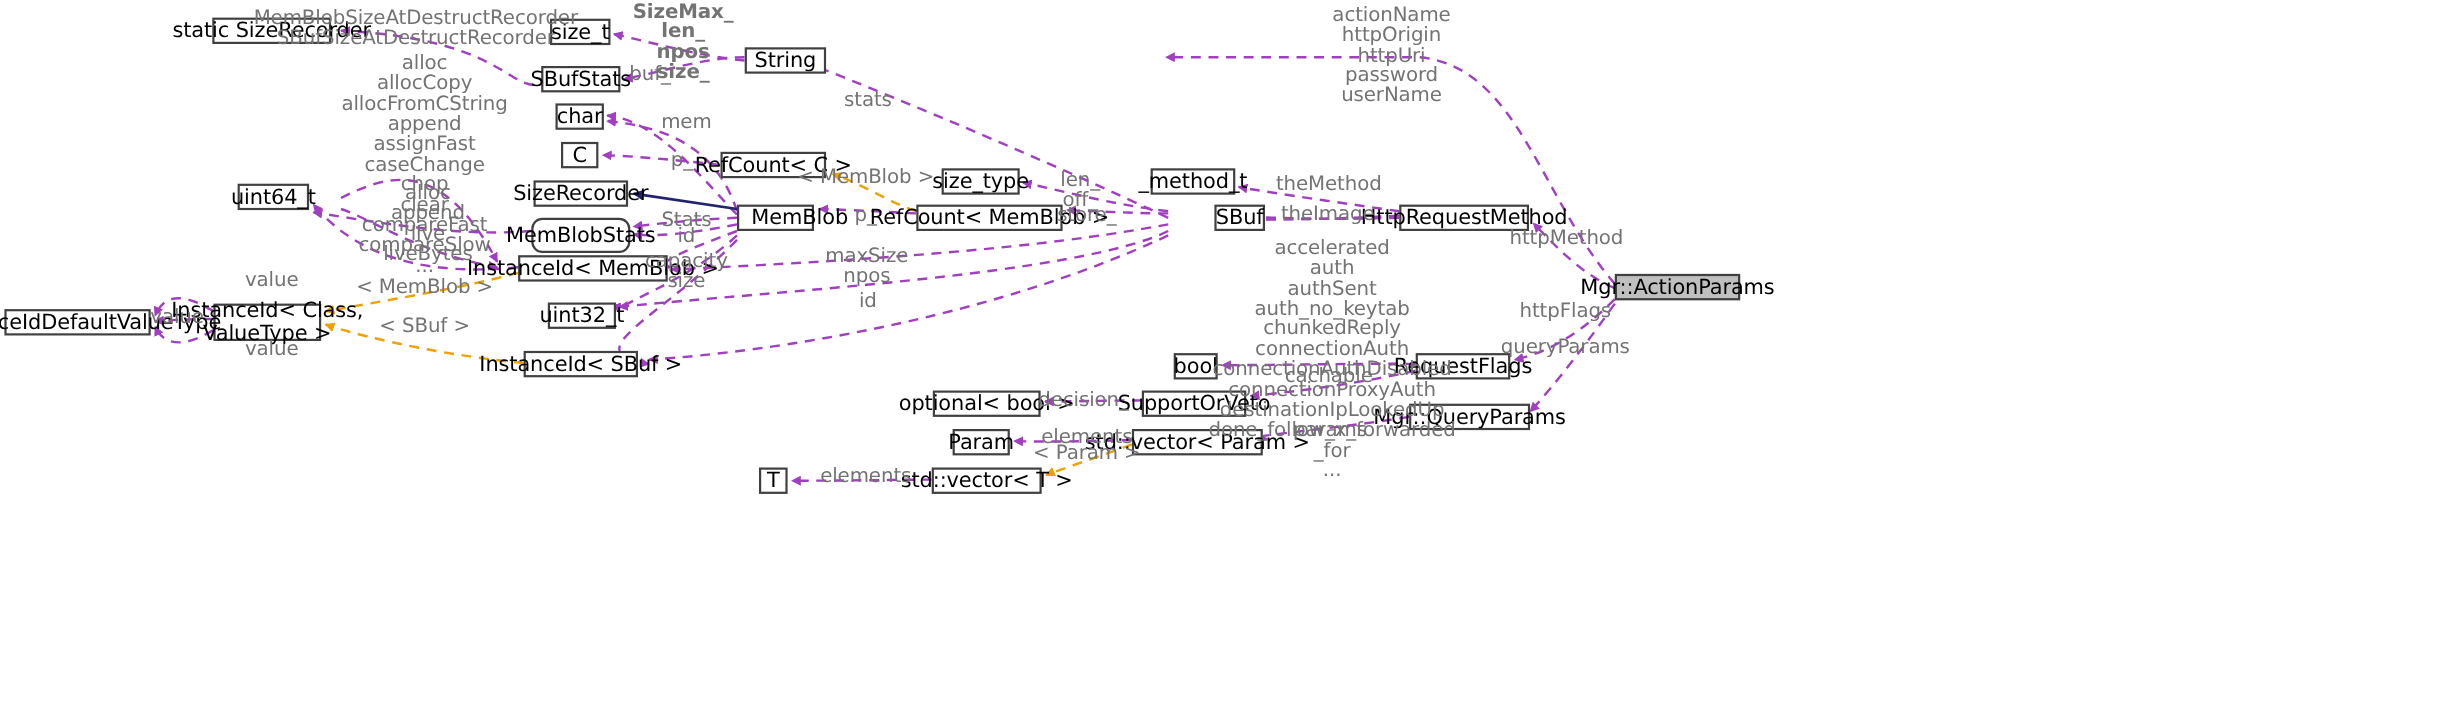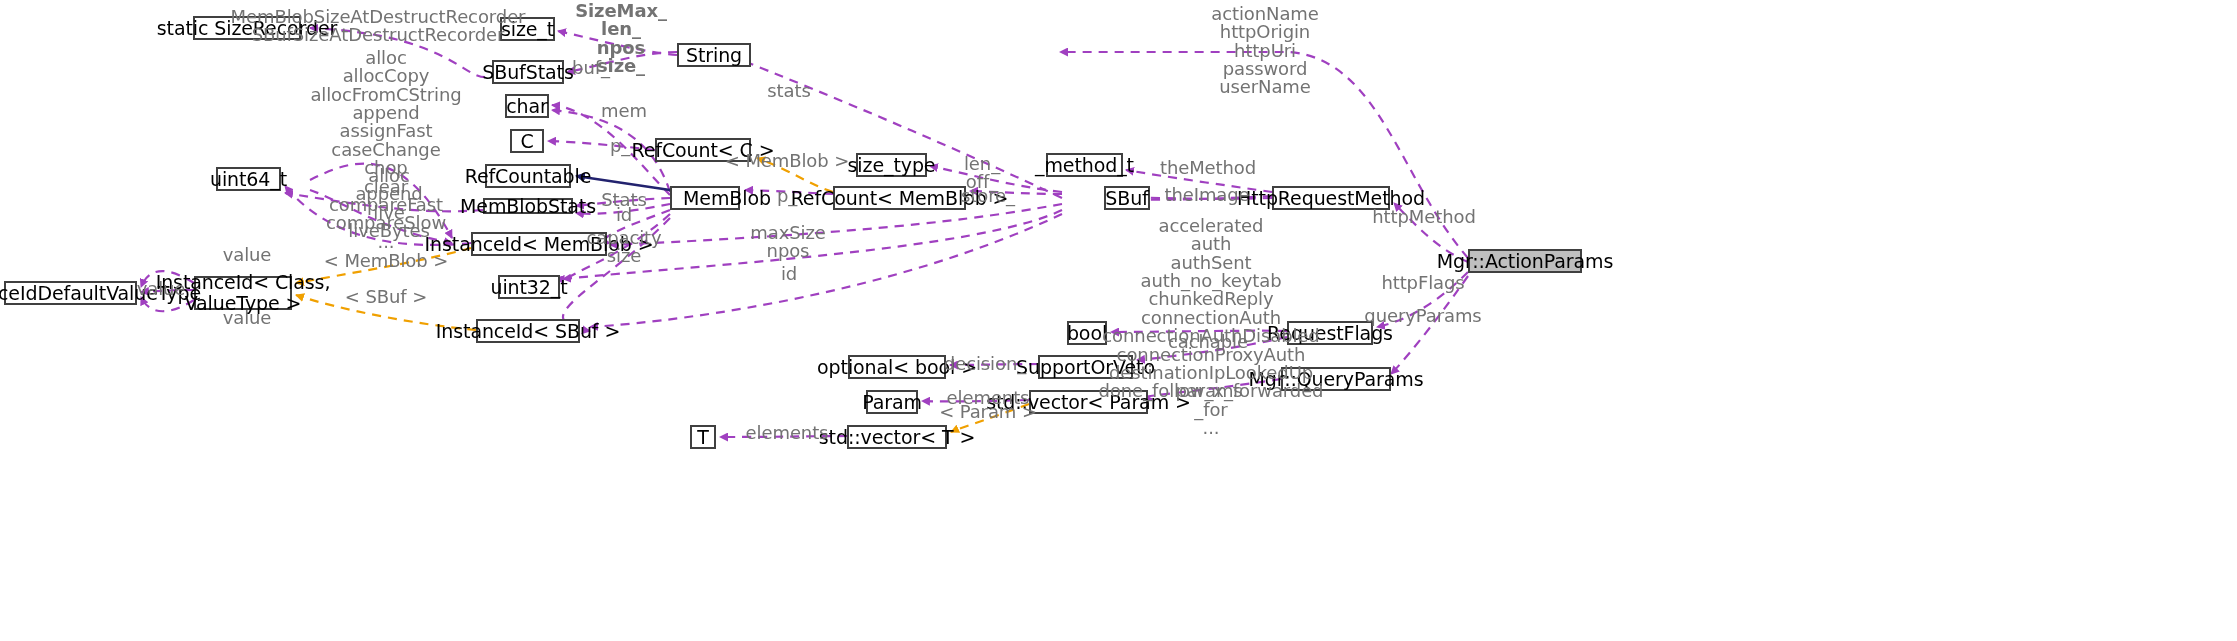--- a/index.html
+++ b/index.html
@@ -106,24 +106,24 @@
 
   <div class="node-box" style="left:193px;top:16px;width:108px;height:24px;">static SizeRecorder</div>
   <div class="node-box" style="left:500px;top:17px;width:55px;height:24px;">size_t</div>
   <div class="node-box" style="left:677px;top:43px;width:74px;height:24px;">String</div>
   <div class="node-box" style="left:492px;top:60px;width:72px;height:24px;">SBufStats</div>
   <div class="node-box" style="left:505px;top:94px;width:44px;height:24px;">char</div>
   <div class="node-box" style="left:510px;top:129px;width:34px;height:24px;">C</div>
   <div class="node-box" style="left:655px;top:138px;width:96px;height:24px;">RefCount&lt; C &gt;</div>
   <div class="node-box" style="left:856px;top:153px;width:71px;height:24px;">size_type</div>
   <div class="node-box" style="left:1046px;top:153px;width:77px;height:24px;">_method_t</div>
-  <div class="node-box" style="left:485px;top:164px;width:86px;height:24px;">RefCountable</div>
+  <div class="node-box" style="left:485px;top:164px;width:86px;height:24px;">SizeRecorder</div>
   <div class="node-box" style="left:216px;top:167px;width:65px;height:24px;">uint64_t</div>
   <div class="node-box" style="left:670px;top:186px;width:70px;height:24px;padding-left:44px;">MemBlob</div>
-  <div class="node-box" style="left:483px;top:198px;width:90px;height:16px;">MemBlobStats</div>
+  <div class="node-box" style="left:483px;top:198px;width:90px;height:32px;border-radius:10px;">MemBlobStats</div>
   <div class="node-box" style="left:833px;top:186px;width:133px;height:24px;">RefCount&lt; MemBlob &gt;</div>
   <div class="node-box" style="left:1104px;top:186px;width:46px;height:24px;">SBuf</div>
   <div class="node-box" style="left:1272px;top:186px;width:118px;height:24px;">HttpRequestMethod</div>
   <div class="node-box" style="left:471px;top:232px;width:136px;height:24px;">InstanceId&lt; MemBlob &gt;</div>
   <div class="node-box highlight" style="left:1468px;top:249px;width:114px;height:24px;">Mgr::ActionParams</div>
   <div class="node-box" style="left:194px;top:276px;width:98px;height:34px;">InstanceId&lt; Class,
 ValueType &gt;</div>
   <div class="node-box" style="left:498px;top:275px;width:62px;height:24px;">uint32_t</div>
   <div class="node-box" style="left:4px;top:281px;width:133px;height:24px;">InstanceIdDefaultValueType</div>
   <div class="node-box" style="left:476px;top:319px;width:104px;height:24px;">InstanceId&lt; SBuf &gt;</div>

